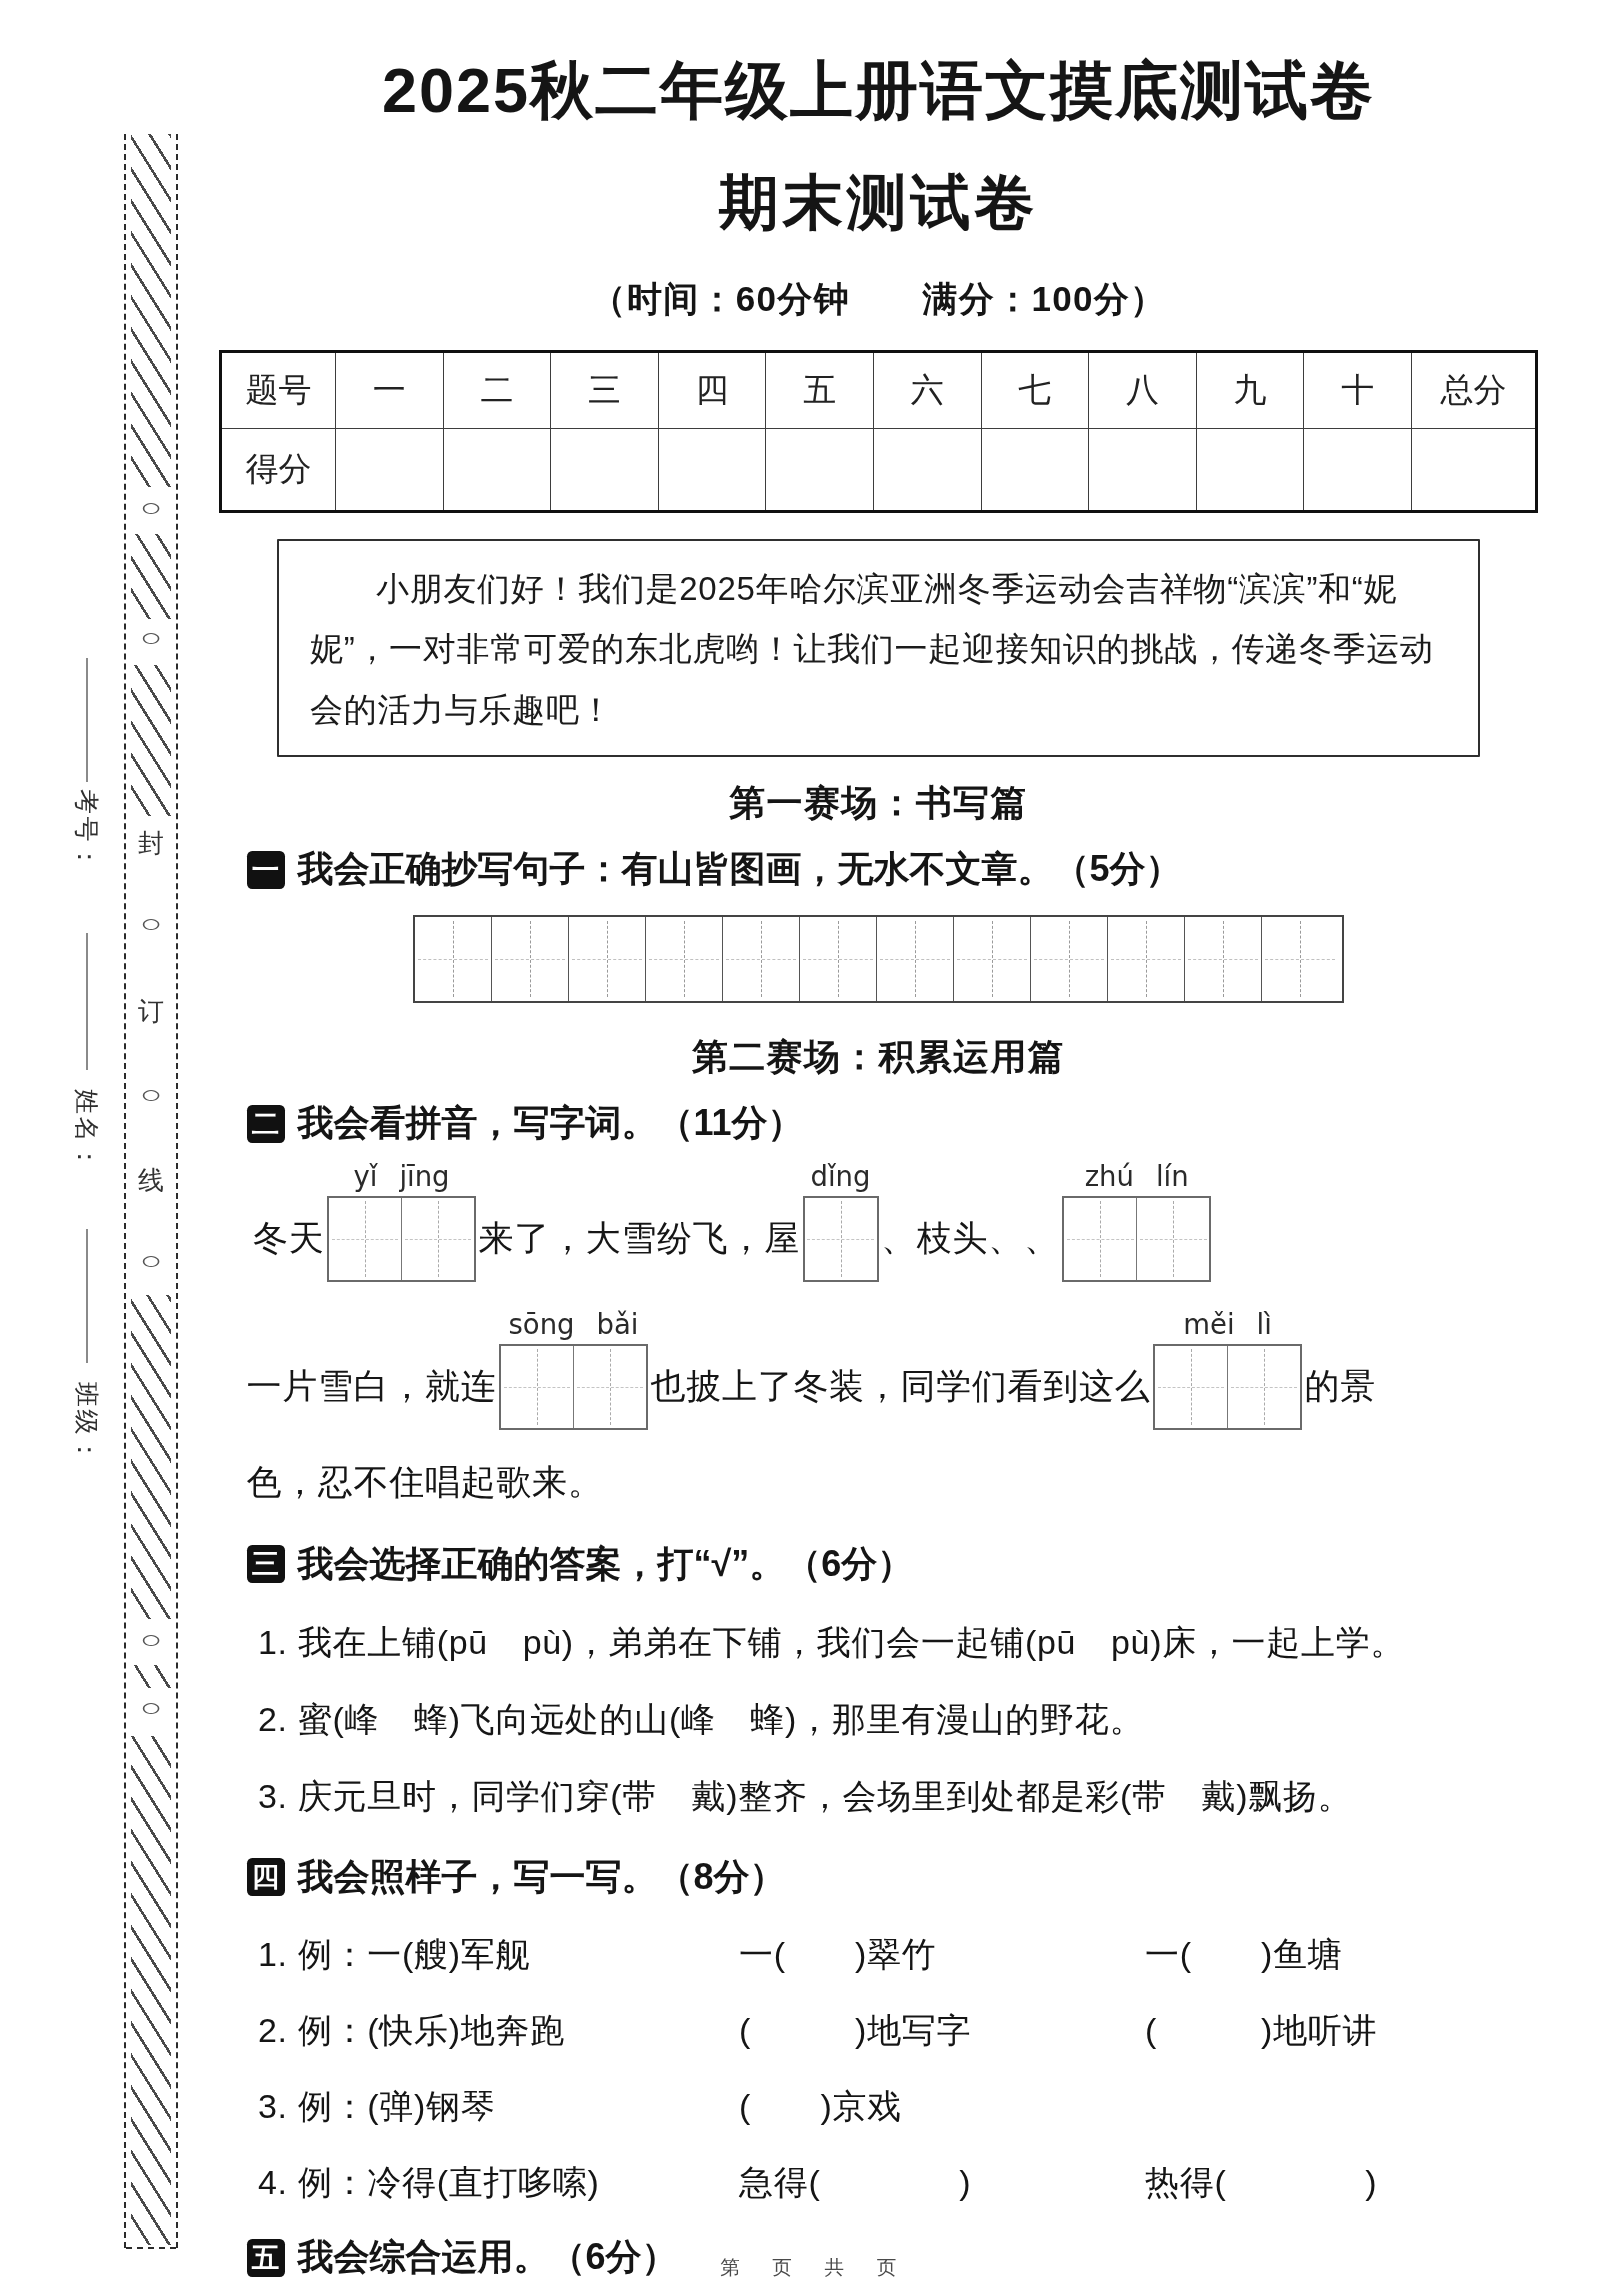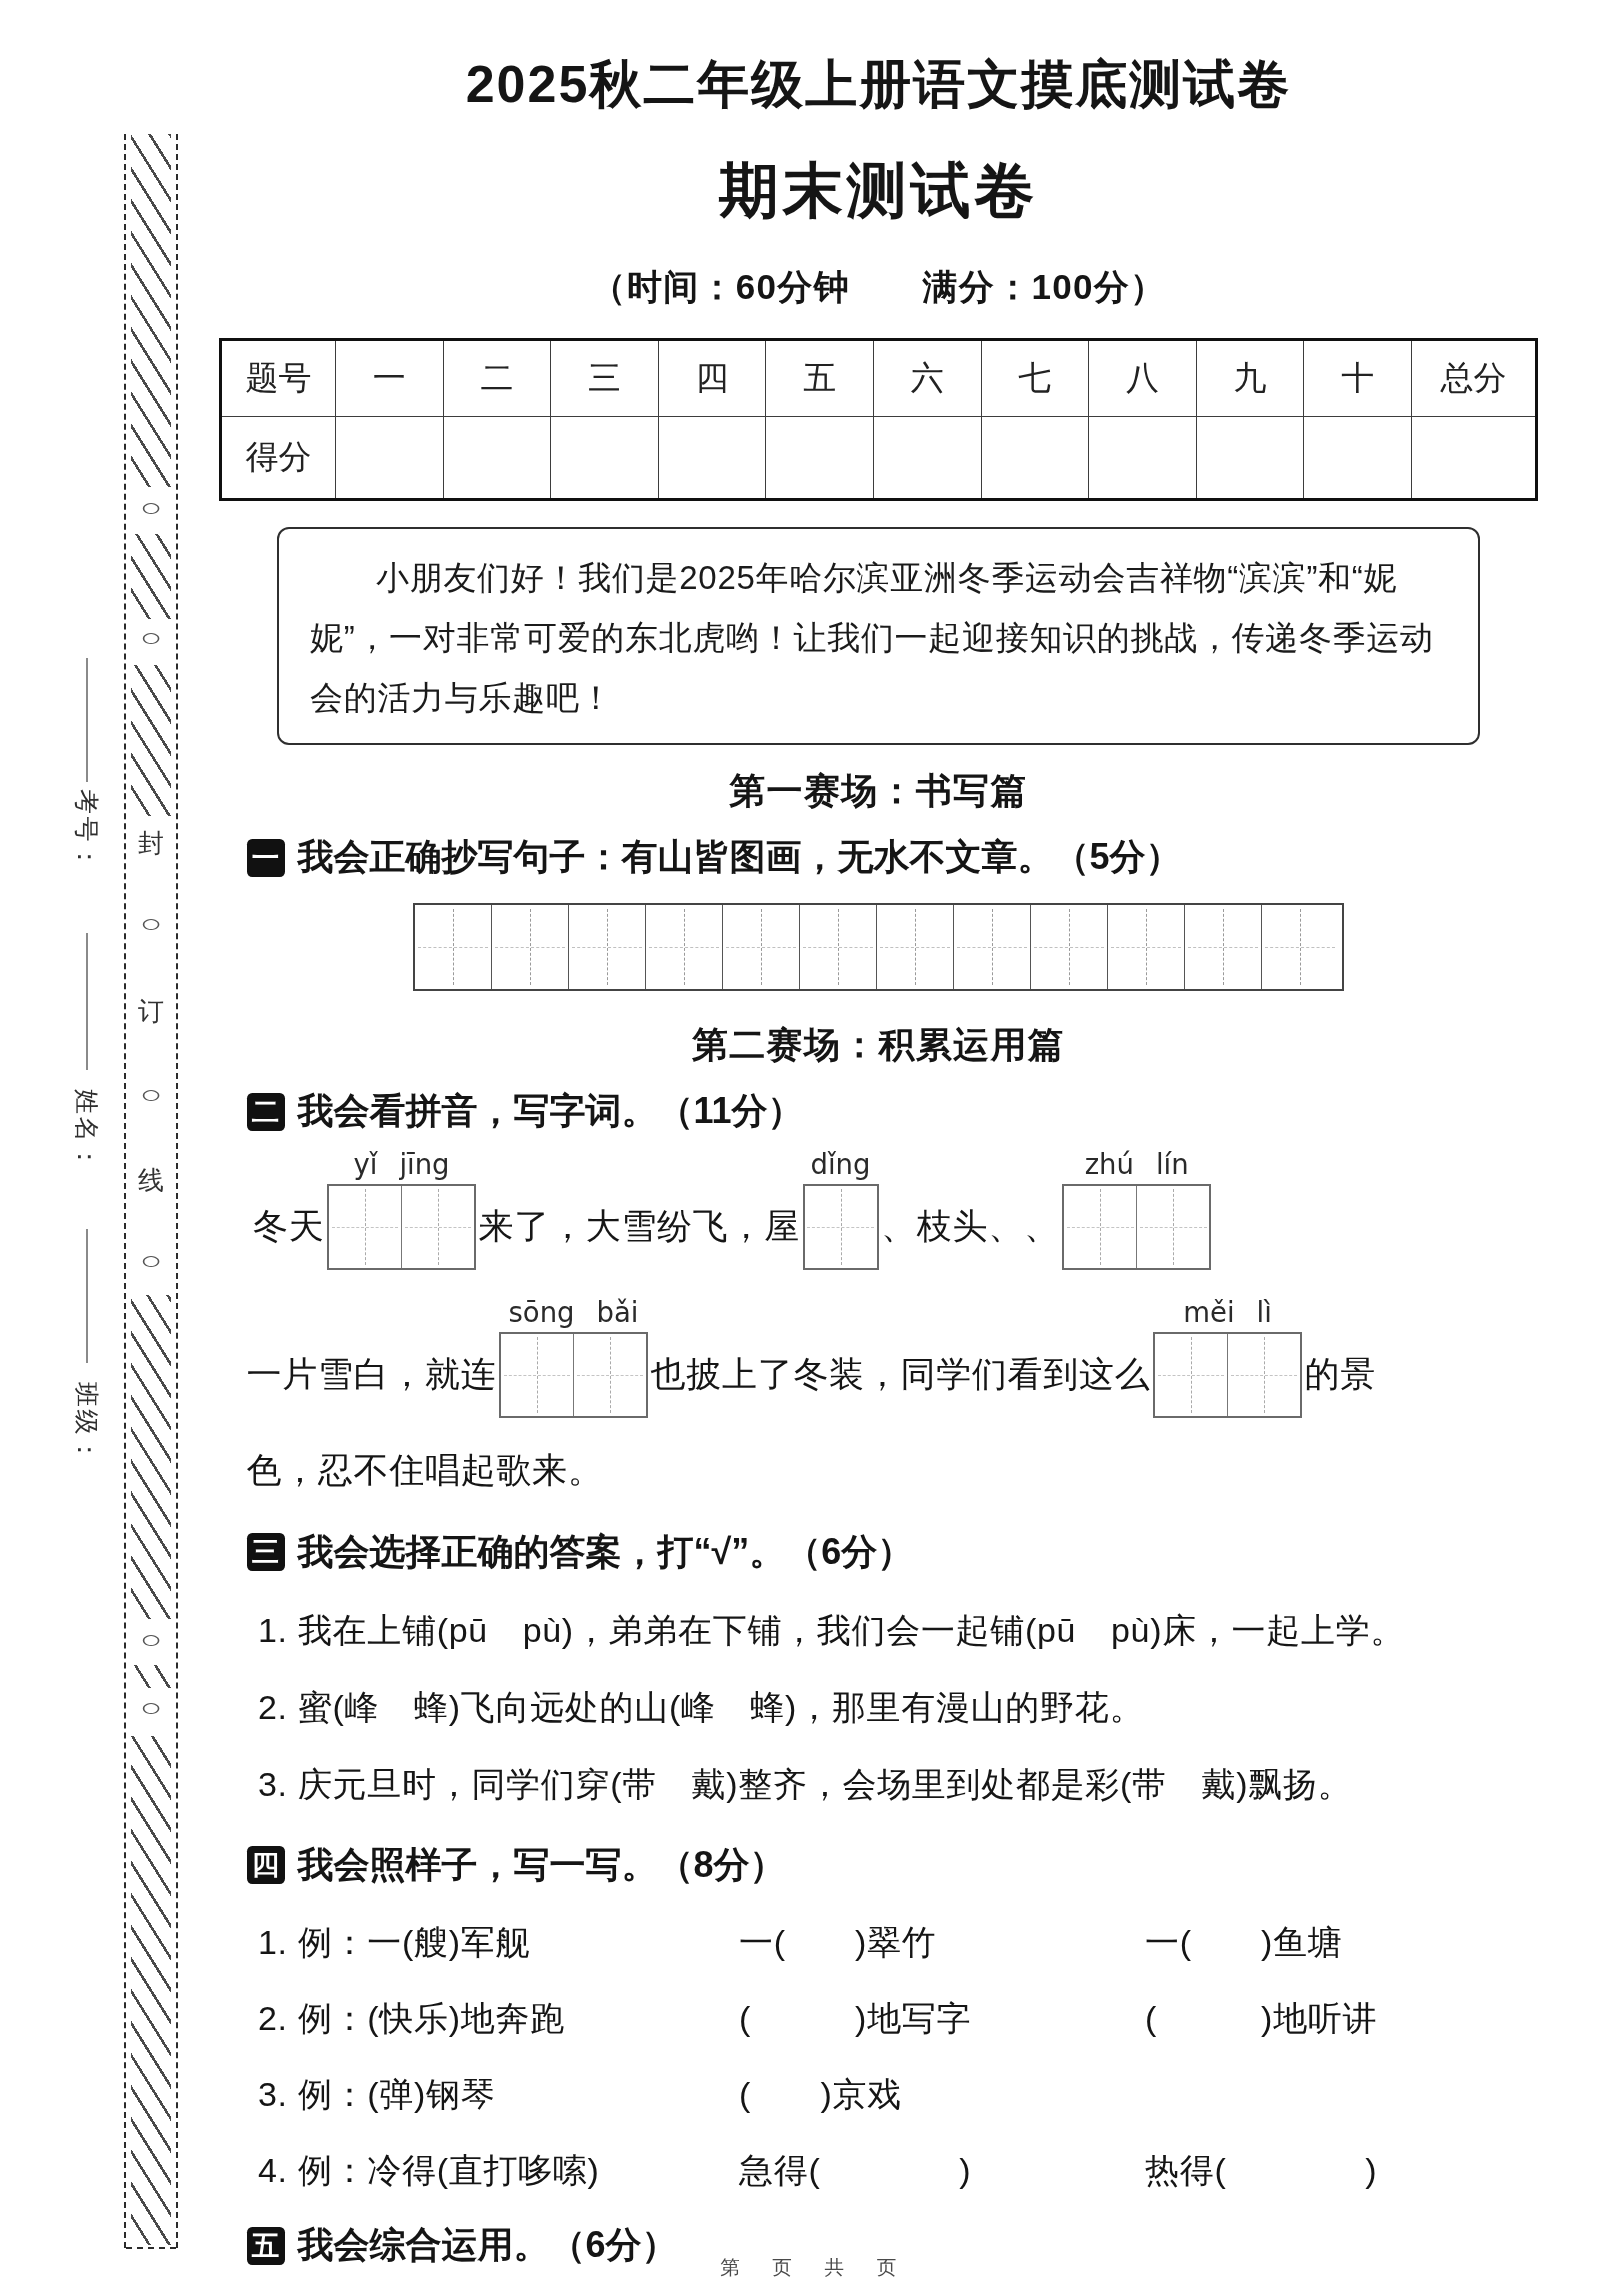--- a/index.html
+++ b/index.html
@@ -14,27 +14,27 @@
   .seal-strip{
     position:absolute;left:124px;top:134px;width:50px;height:2114px;
     border-left:2.6px dashed #2b2b2b;border-right:2.6px dashed #2b2b2b;
   }
   .seal-strip::after{content:"";position:absolute;left:0;right:0;bottom:-1.3px;border-bottom:2.6px dashed #2b2b2b;}
   .hatch{position:absolute;left:5.2px;right:5.2px;background:repeating-linear-gradient(58deg,rgba(0,0,0,0) 0 14.4px,#4a4a4a 14.4px 17px);}
   .seal-glyph{position:absolute;left:50%;transform:translateX(-50%);font-size:26px;color:#333;}
   .seal-circle{position:absolute;left:50%;transform:translateX(-50%) scale(1.5,1);font-size:25px;color:#555;}
   
   .content{position:absolute;left:219px;top:36px;width:1319px;}
-  .title{margin:19.6px 0 0 0;text-align:center;font-size:52px;font-weight:700;letter-spacing:2px;line-height:1.08;}
+  .title{margin:19.6px 0 0 0;text-align:center;font-size:63px;font-weight:700;letter-spacing:2px;line-height:1.08;}
   .subtitle{margin:47px 0 0 0;text-align:center;font-size:60px;font-weight:700;letter-spacing:3.9px;line-height:1.05;}
   .meta{margin:42px 0 0 0;text-align:center;font-size:35px;font-weight:700;letter-spacing:1.3px;}
   table.score{margin-top:27.5px;width:100%;border-collapse:collapse;table-layout:fixed;border:3.3px solid #101010;}
   table.score td{border:1.3px solid #3d3d3d;text-align:center;font-size:33px;height:73px;color:#222;margin-left:39px;}
   table.score tr:last-child td{height:79px;}
-  .intro-box{margin:26px 58px 0 58px;border:2px solid #2f2f2f;border-radius:12px;padding:18.3px 31px 15.7px 31px;
+  .intro-box{margin:26px 58px 0 58px;border:2px solid #2f2f2f;border-radius:1px;padding:18.3px 31px 15.7px 31px;
     font-size:33px;line-height:1.82;text-indent:2em;color:#1b1b1b;letter-spacing:0.7px;}
   .sec-head{margin:22px 0 0 0;text-align:center;font-size:36px;font-weight:700;letter-spacing:1.3px;}
   .q-head{display:flex;align-items:center;gap:13px;margin-top:17px;padding-left:27.5px;font-size:36px;font-weight:700;}
   .badge{flex:0 0 auto;width:38px;height:38px;background:#111;color:#fff;border-radius:5.2px;
     display:flex;align-items:center;justify-content:center;font-size:27.5px;font-weight:700;}
   .write-grid{margin:21px auto 0 auto;width:927px;display:flex;border:2px solid #444;}
   .wcell{position:relative;width:76px;height:84px;border-right:1.3px solid #555;}
   .wcell:last-child{border-right:none;}
   .wcell::before{content:"";position:absolute;left:50%;top:3.9px;bottom:3.9px;border-left:1.3px dashed #9a9a9a;}
   .wcell::after{content:"";position:absolute;top:50%;left:2.6px;right:2.6px;border-top:1.3px dashed #c0c0c0;}

